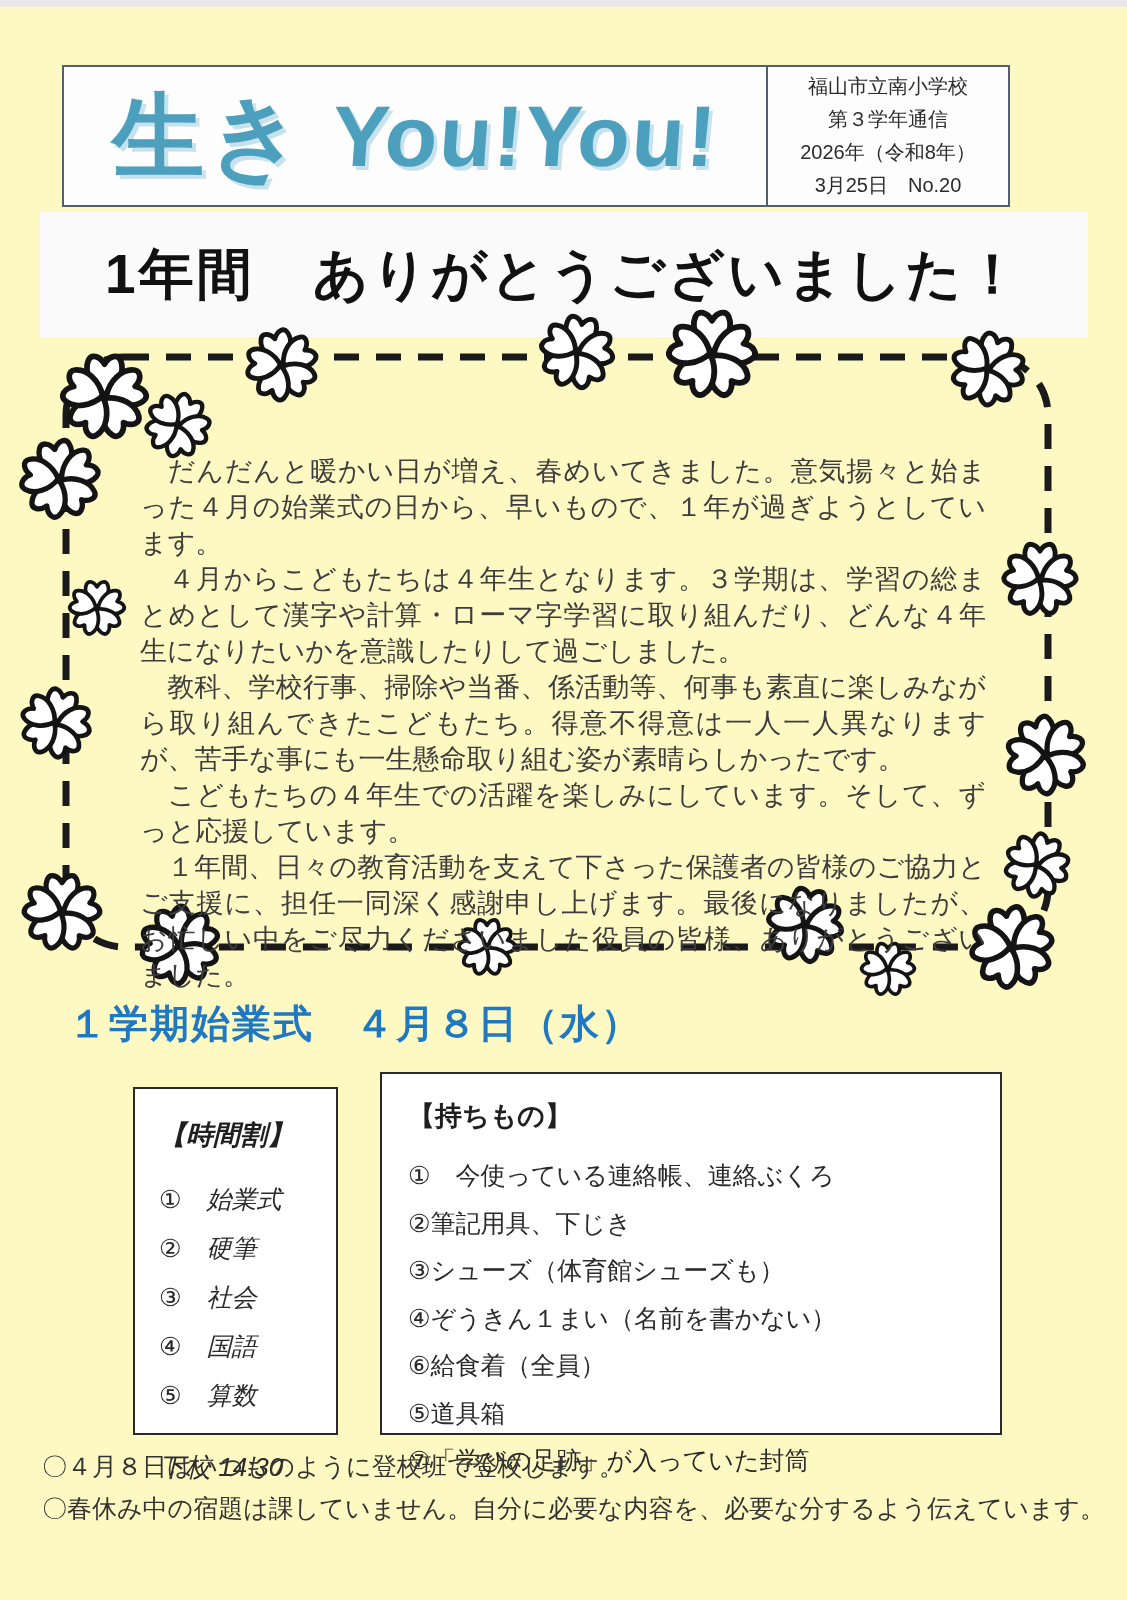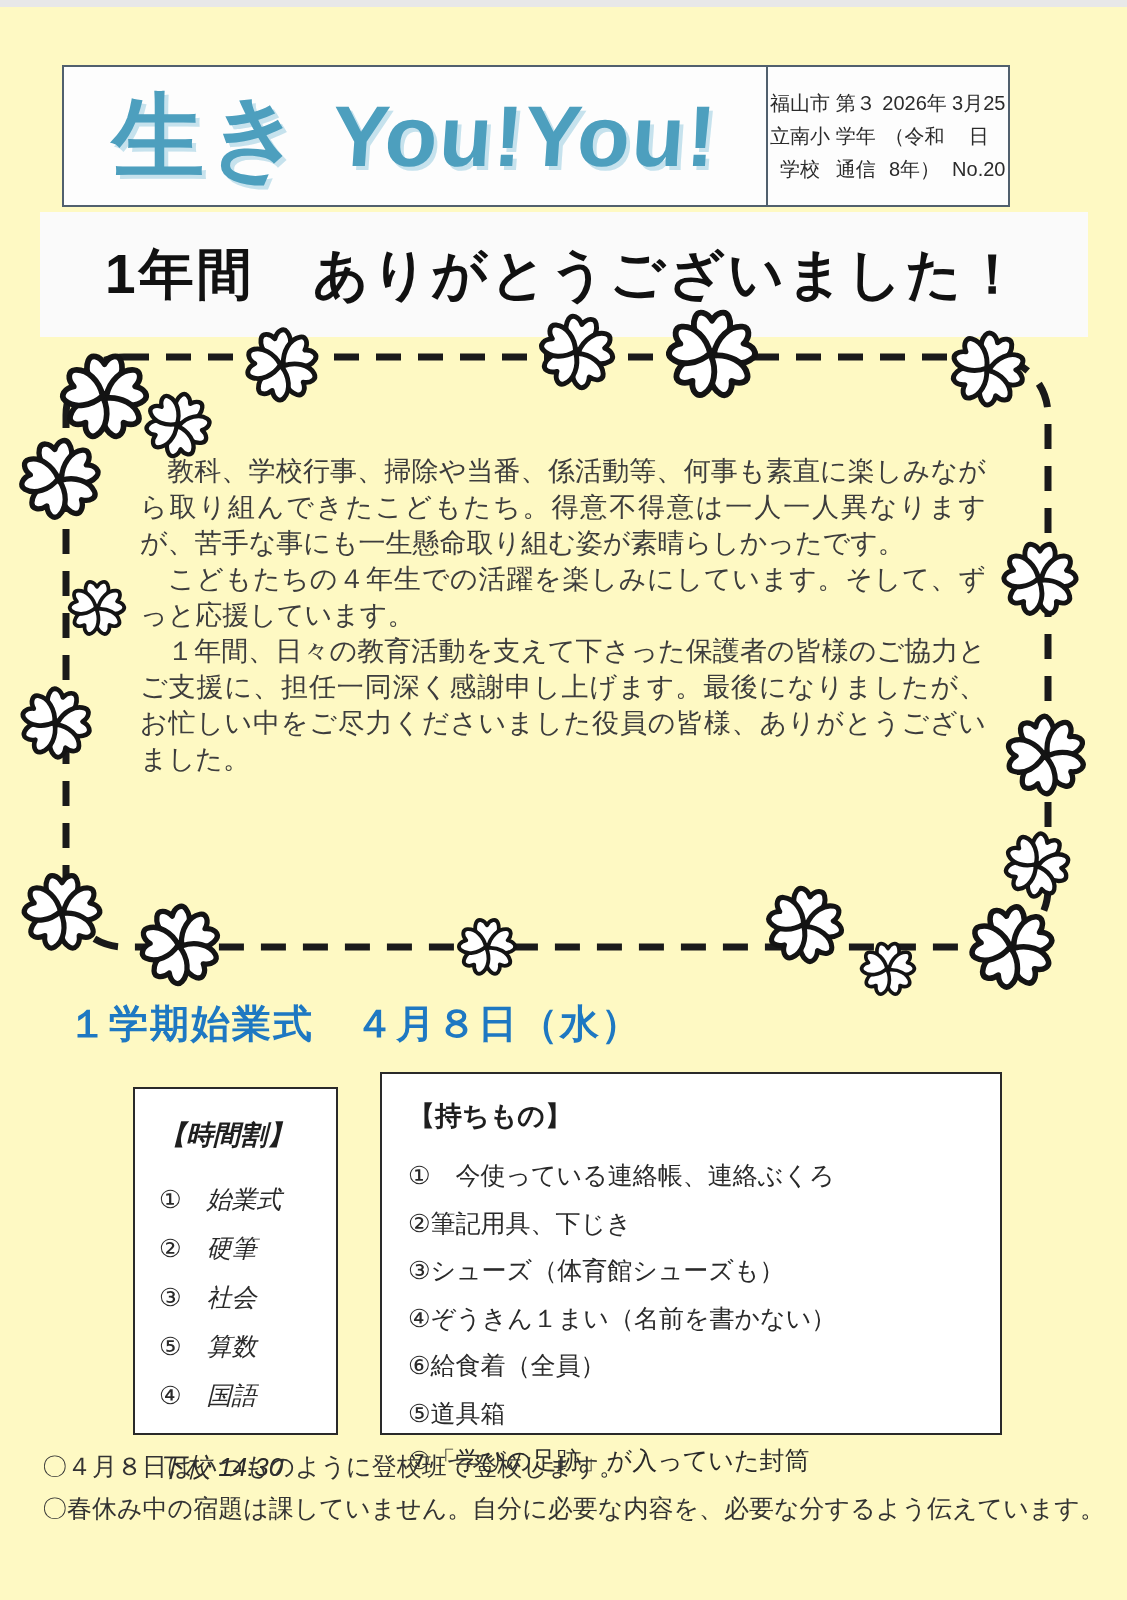--- a/index.html
+++ b/index.html
@@ -36,21 +36,21 @@
   .title-latin{
     font-size:86px;font-weight:800;line-height:1;
     color:#4d9fbe;
     text-shadow:4px 4px 0 #c6e2ed;
     transform:skewX(-4deg);
     letter-spacing:2px;
     white-space:nowrap;
   }
   .mast-info{
     width:240px;flex:0 0 auto;
-    display:flex;flex-direction:row;align-items:center;justify-content:center;
+    display:flex;flex-direction:column;align-items:center;justify-content:center;
     font-size:20px;line-height:33px;color:#2b2b2b;
     text-align:center;
   }
   
   .headline-band{
     position:absolute;left:40px;top:205px;width:1048px;height:125px;
     background:#fafafa;
     display:flex;align-items:center;justify-content:center;
   }
   .headline{
@@ -181,35 +181,37 @@
         <use href="#sakura"></use>
       </svg>
     <svg class="flower" style="left:858px;top:602px;width:60px;height:60px" viewBox="0 0 100 100">
         <use href="#sakura"></use>
       </svg>
     <svg class="flower" style="left:966px;top:564px;width:92px;height:92px;transform:rotate(-10deg)" viewBox="0 0 100 100">
         <use href="#sakura"></use>
       </svg>
 
     <div class="letter-body">
+      <p>　だんだんと暖かい日が増え、春めいてきました。意気揚々と始まった４月の始業式の日から、早いもので、１年が過ぎようとしています。</p>
+      <p>　４月からこどもたちは４年生となります。３学期は、学習の総まとめとして漢字や計算・ローマ字学習に取り組んだり、どんな４年生になりたいかを意識したりして過ごしました。</p>
       <p>　教科、学校行事、掃除や当番、係活動等、何事も素直に楽しみながら取り組んできたこどもたち。得意不得意は一人一人異なりますが、苦手な事にも一生懸命取り組む姿が素晴らしかったです。</p>
       <p>　こどもたちの４年生での活躍を楽しみにしています。そして、ずっと応援しています。</p>
       <p>　１年間、日々の教育活動を支えて下さった保護者の皆様のご協力とご支援に、担任一同深く感謝申し上げます。最後になりましたが、お忙しい中をご尽力くださいました役員の皆様、ありがとうございました。</p>
     </div>
   </div>
 
   <div class="blue-heading">１学期始業式　４月８日（水）</div>
 
   <div class="box timetable-box">
     <p class="box-title">【時間割】</p>
     <div class="tt-item">①　始業式</div>
     <div class="tt-item">②　硬筆</div>
     <div class="tt-item">③　社会</div>
+    <div class="tt-item">④　国語</div>
     <div class="tt-item">⑤　算数</div>
-    <div class="tt-item">④　国語</div>
     <div class="tt-dismissal">下校 14:30</div>
   </div>
 
   <div class="box belongings-box">
     <p class="box-title">【持ちもの】</p>
     <div class="bl-item">①　今使っている連絡帳、連絡ぶくろ</div>
     <div class="bl-item">②筆記用具、下じき</div>
     <div class="bl-item">③シューズ（体育館シューズも）</div>
     <div class="bl-item">④ぞうきん１まい（名前を書かない）</div>
     <div class="bl-item">⑥給食着（全員）</div>

